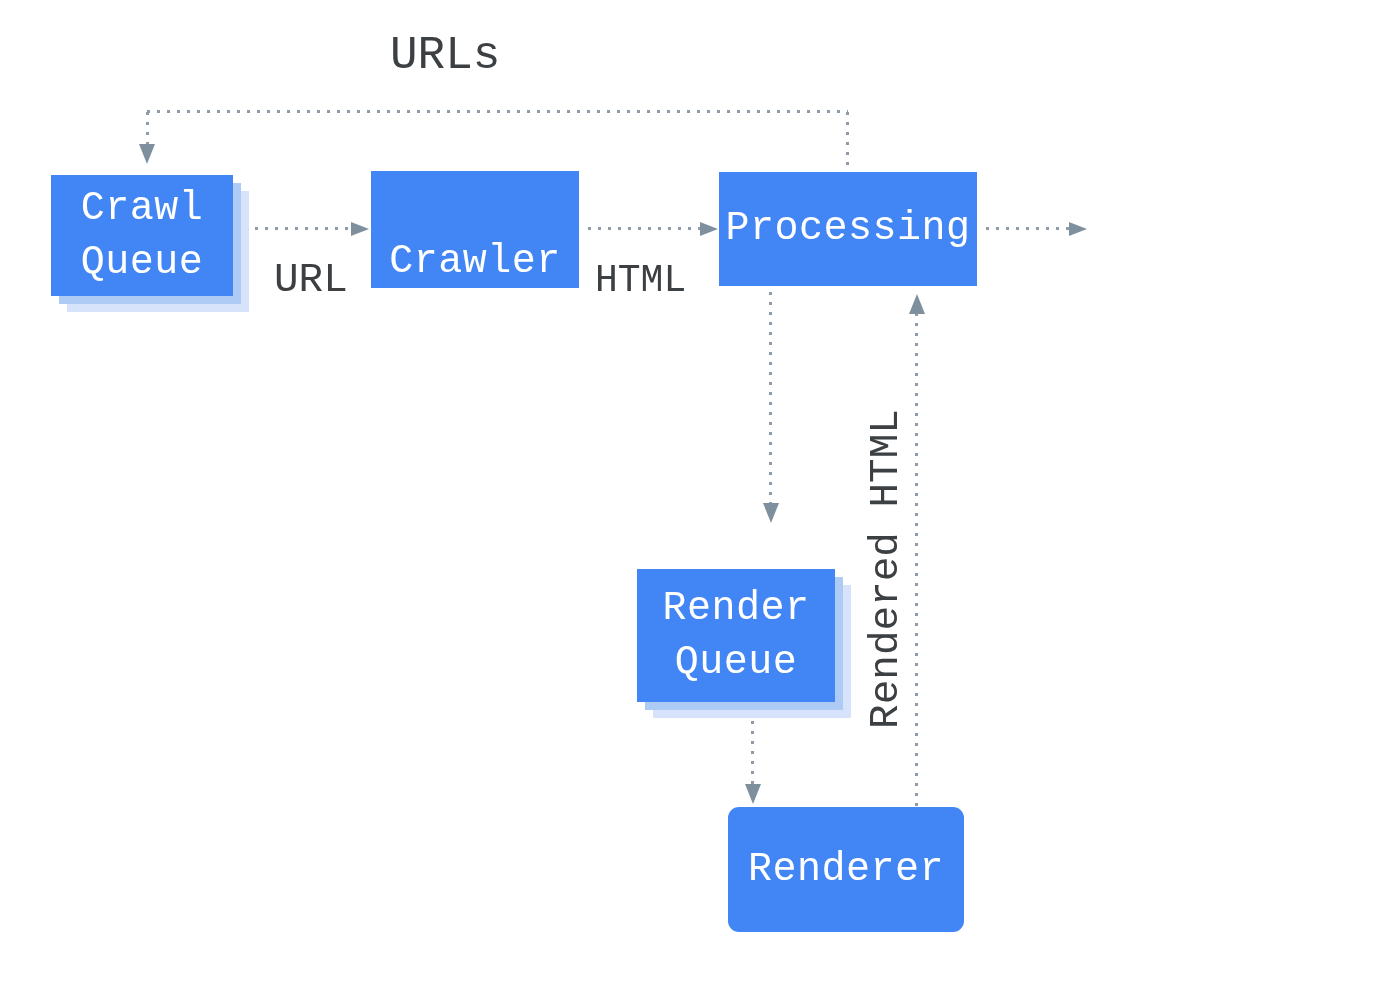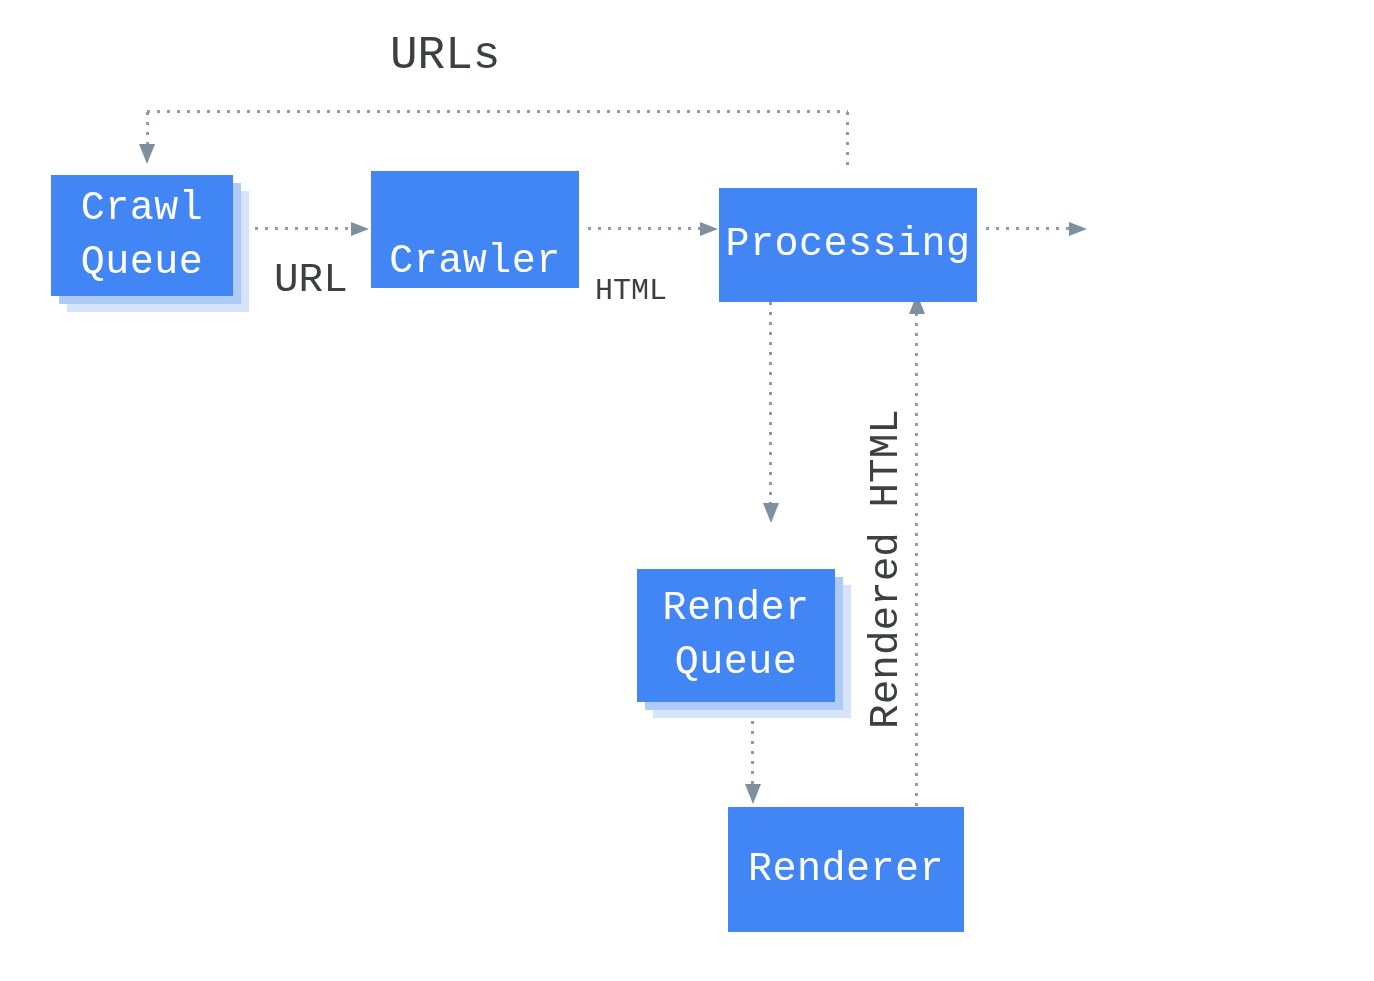--- a/index.html
+++ b/index.html
@@ -35,24 +35,24 @@
     font-size: 40px;
     font-weight: 400;
     line-height: 1.33;
     letter-spacing: 0.5px;
   }
   .node.stacked {
     box-shadow: 8px 8px 0 0 var(--shadow-inner), 16px 16px 0 0 var(--shadow-outer);
   }
   #node-crawl-queue  { left: 51px;   top: 175px; width: 182px; height: 121px; }
   #node-crawler      { left: 371px;  top: 171px; width: 208px; height: 117px; align-items: flex-end; }
-  #node-processing   { left: 719px;  top: 172px; width: 258px; height: 114px; margin-top: 16px; }
+  #node-processing   { left: 719px;  top: 172px; width: 258px; height: 114px; }
   #node-index        { left: 1089px; top: 172px; width: 216px; height: 113px; }
   #node-render-queue { left: 637px;  top: 525px; width: 198px; height: 133px; margin-top: 44px; }
-  #node-renderer     { left: 728px;  top: 807px; width: 236px; height: 125px; }
+  #node-renderer     { left: 728px;  top: 807px; width: 236px; height: 125px; border-radius: 11px; }
 
   
   .dot-h {
     position: absolute;
     height: 3px;
     background-image: repeating-linear-gradient(to right, var(--dot) 0 3px, transparent 3px 10px);
   }
   .dot-v {
     position: absolute;
     width: 3px;
@@ -96,21 +96,21 @@
   
   .edge-label {
     position: absolute;
     color: var(--label-text);
     font-weight: 500;
     white-space: nowrap;
     line-height: 1;
   }
   #label-urls          { left: 390px; top: 33px;  font-size: 46px; }
   #label-url           { left: 274px; top: 260px; font-size: 41px; text-align: right; }
-  #label-html          { left: 595px; top: 276px; font-size: 30px; }
+  #label-html          { left: 595px; top: 262px; font-size: 38px; }
   #label-rendered-html {
     left: 886px; top: 569px; font-size: 41px;
     transform: translate(-50%, -50%) rotate(-90deg);
   }
 </style>
 </head>
 <body>
 
 <div class="canvas">
 

